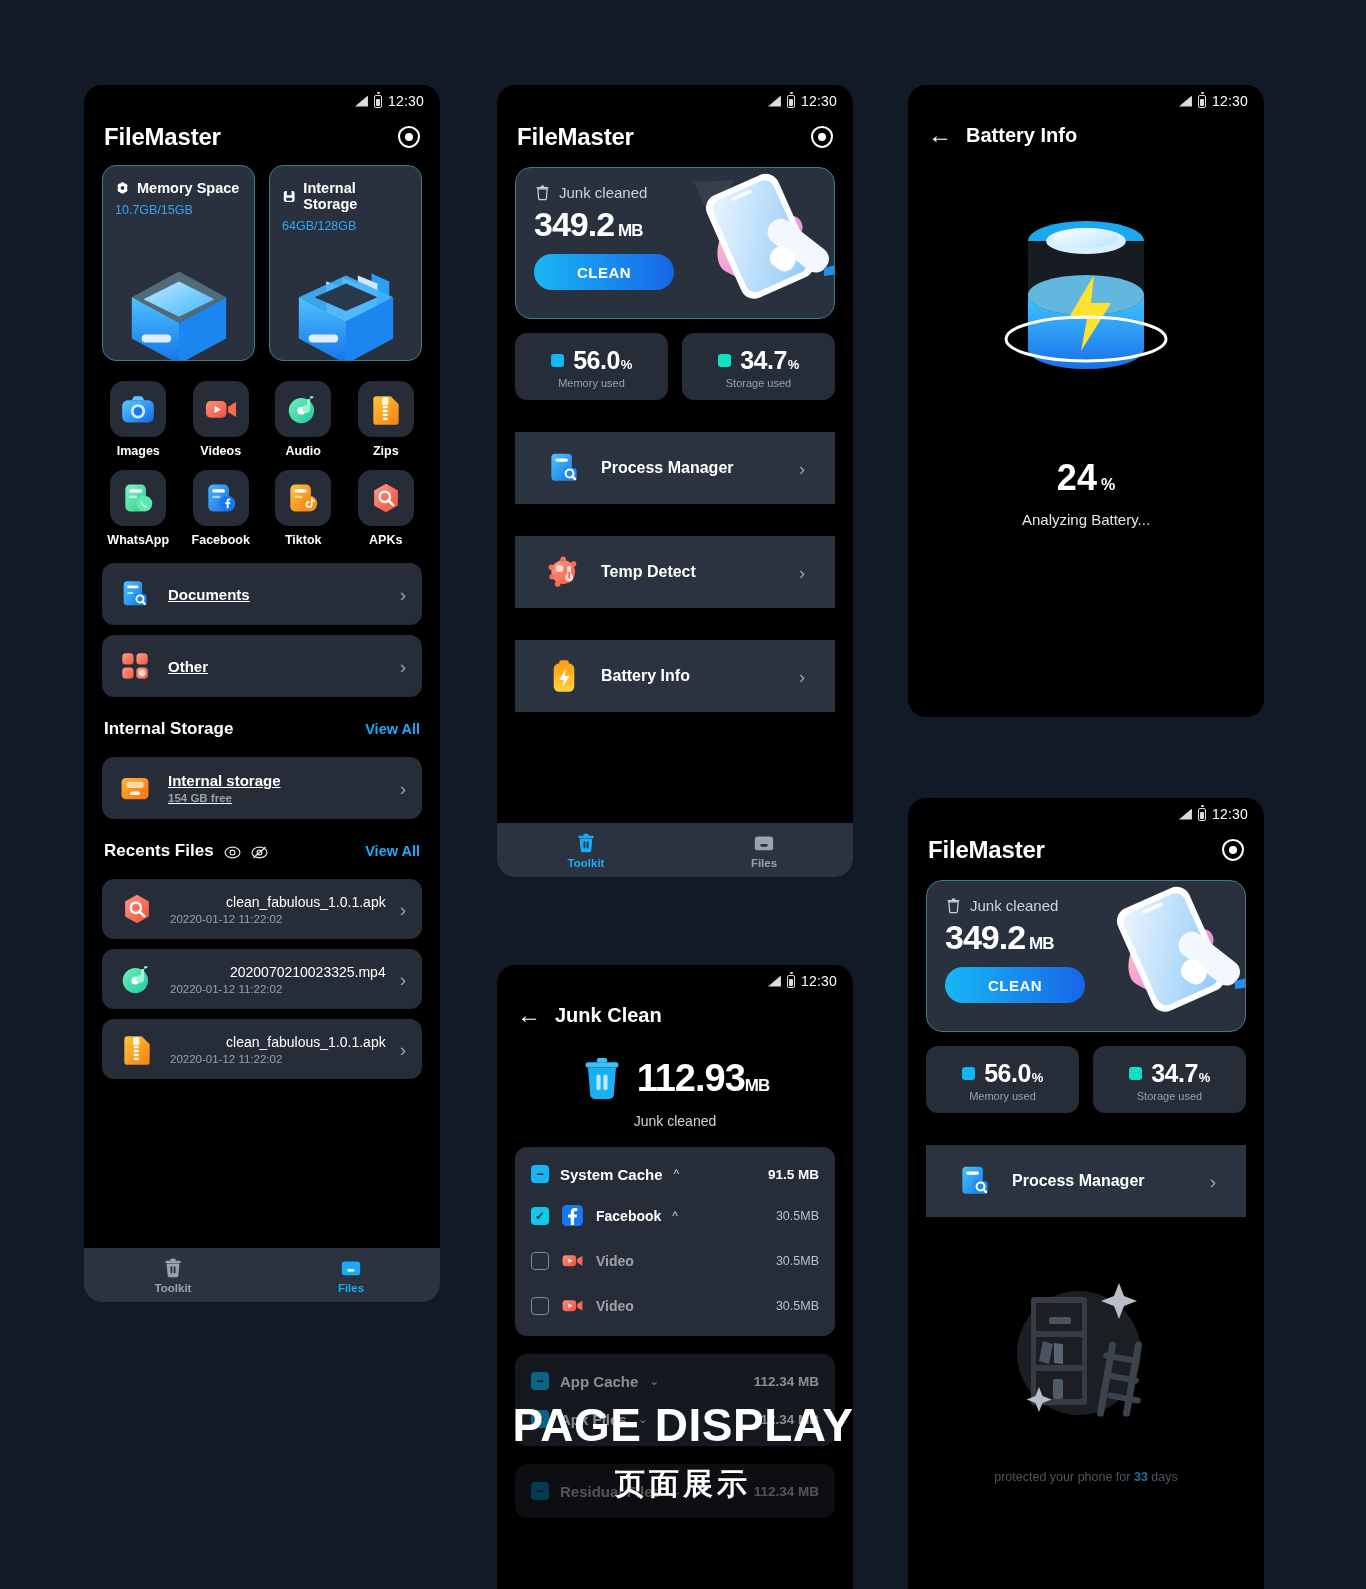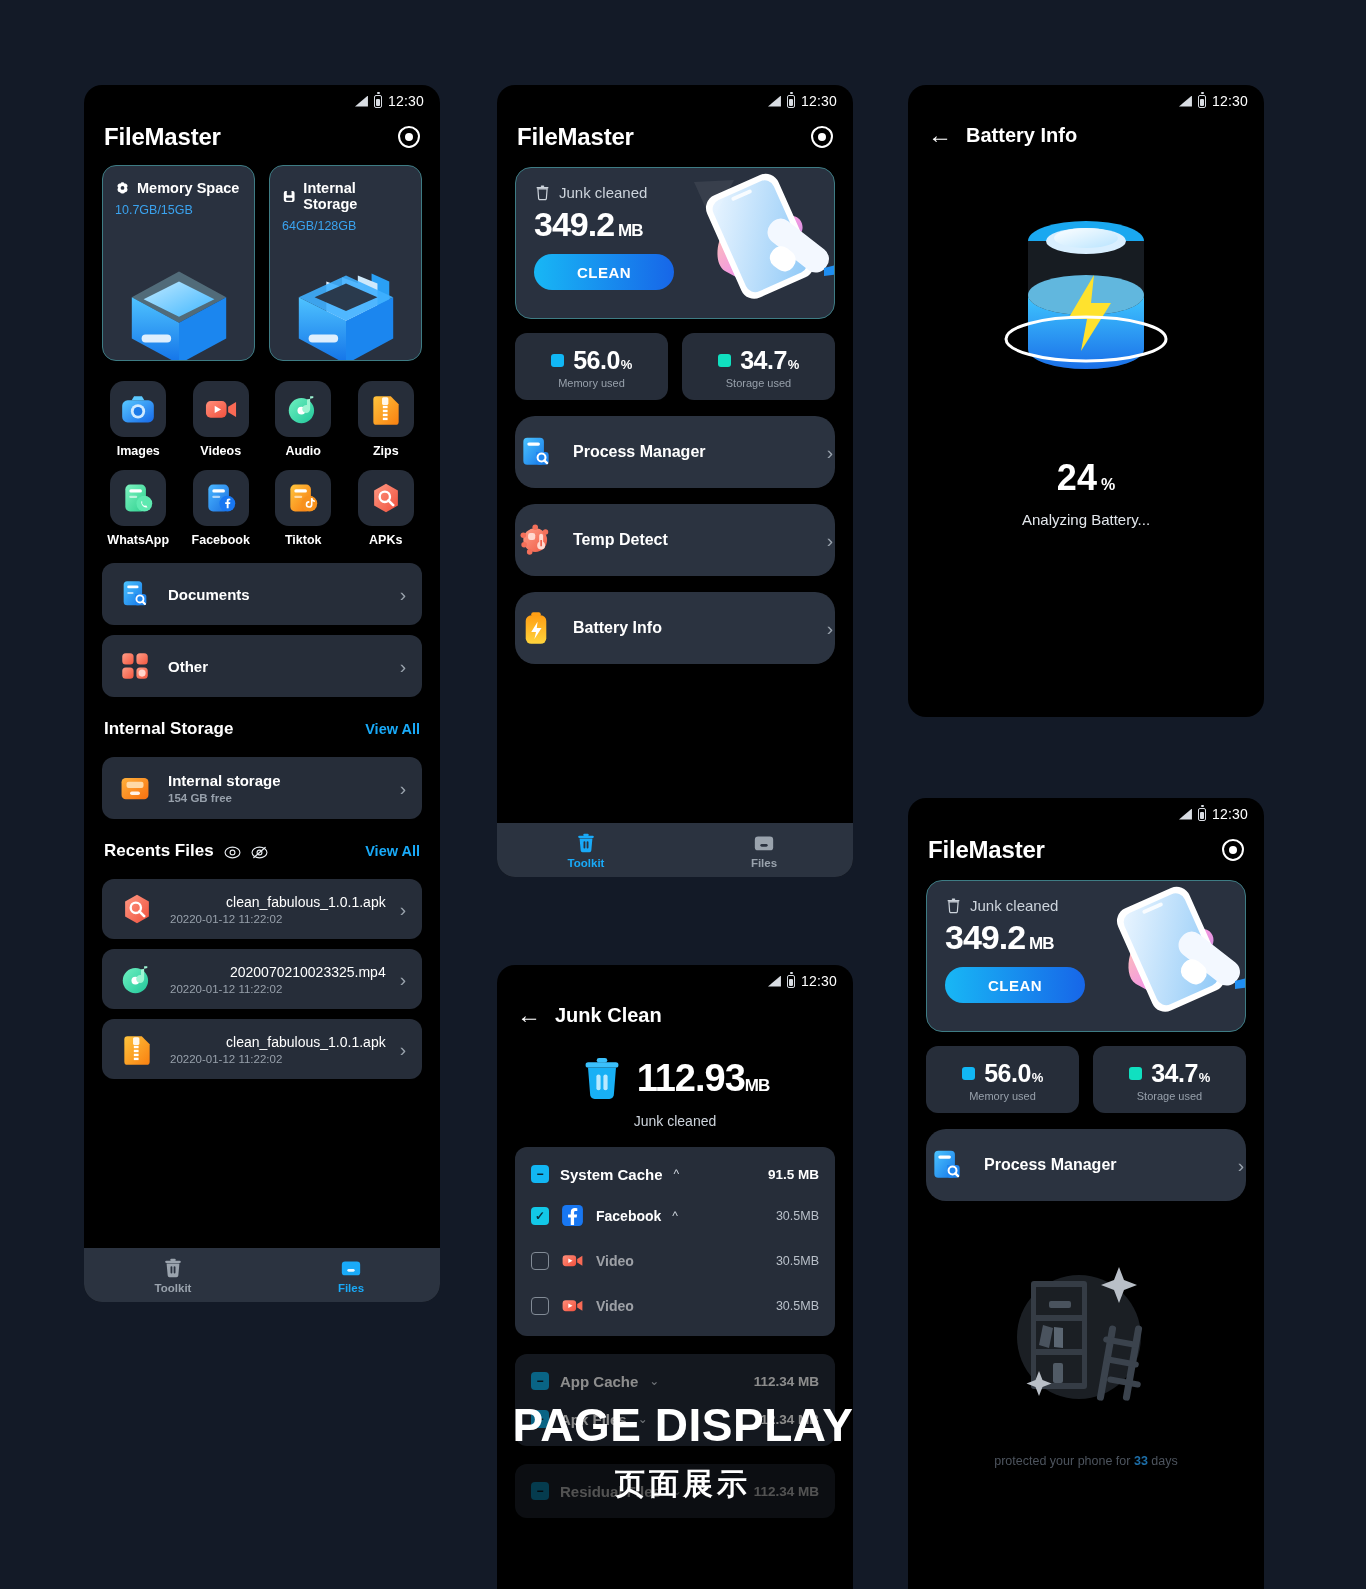--- a/index.html
+++ b/index.html
@@ -79,21 +79,21 @@
   .app-tile svg{width:38px;height:38px;}
   .app-label { font-size:12.5px; font-weight:600; color:#fff;}
 
   
   .row-card {
     margin: 10px 18px 0 18px; background:#262d39; border-radius:12px;
     display:flex; align-items:center; gap:16px; padding:14px 16px;
   }
   .row-card .ricon { width:34px;height:34px;flex:0 0 34px;}
   .row-card .ricon svg{width:100%;height:100%;}
-  .row-label { flex:1; font-size:15px; font-weight:600; }
+  .row-label { flex:1; font-size:15px; font-weight:600;text-decoration:underline; }
   .chev { color:#9aa3ad; font-size:19px; line-height:1; font-weight:300;}
 
   .section-head {
     display:flex; align-items:center; padding: 22px 20px 8px 20px; gap:10px;
   }
   .section-title { font-size:17px; font-weight:700; }
   .section-link { margin-left:auto; color:#19aaf8; font-size:14.5px; font-weight:600; }
   .eye-small { width:17px;height:13px; position:relative; }
   .eye-small svg{width:100%;height:100%;}
 
@@ -142,22 +142,22 @@
 
   .stat-row{ display:flex; gap:14px; padding: 14px 18px 0 18px;}
   .stat-card{ flex:1; background:#262d39;border-radius:12px; padding:13px 0 11px 0; text-align:center;}
   .stat-top{display:flex;align-items:center;justify-content:center;gap:9px;}
   .stat-dot{width:13px;height:13px;border-radius:3px;}
   .stat-val{font-size:25px;font-weight:700;letter-spacing:-.5px;}
   .stat-val .pc{font-size:13px;font-weight:700;margin-left:1px;}
   .stat-sub{font-size:11px;color:#97a0ab;margin-top:2px;}
 
   .tool-card{
-    margin: 16px 18px 0 18px; background:#2b3340; border-radius:20px;
-    display:flex;align-items:center;gap:18px;padding:17px 2px;
+    margin: 32px 18px 0 18px; background:#2b3340; border-radius:0;
+    display:flex;align-items:center;gap:18px;padding:17px 30px;
   }
   .tool-card .ticon{width:38px;height:38px;flex:0 0 38px;}
   .tool-card .ticon svg{width:100%;height:100%;}
   .tool-label{flex:1;font-size:16px;font-weight:600;}
 
   
   .batt-wrap{ display:flex;flex-direction:column;align-items:center; padding-top:56px;}
   .batt-art{ width:190px;height:200px;}
   .batt-art svg{width:100%;height:100%;}
   .batt-pct{ margin-top:44px; font-size:36px;font-weight:700;}

